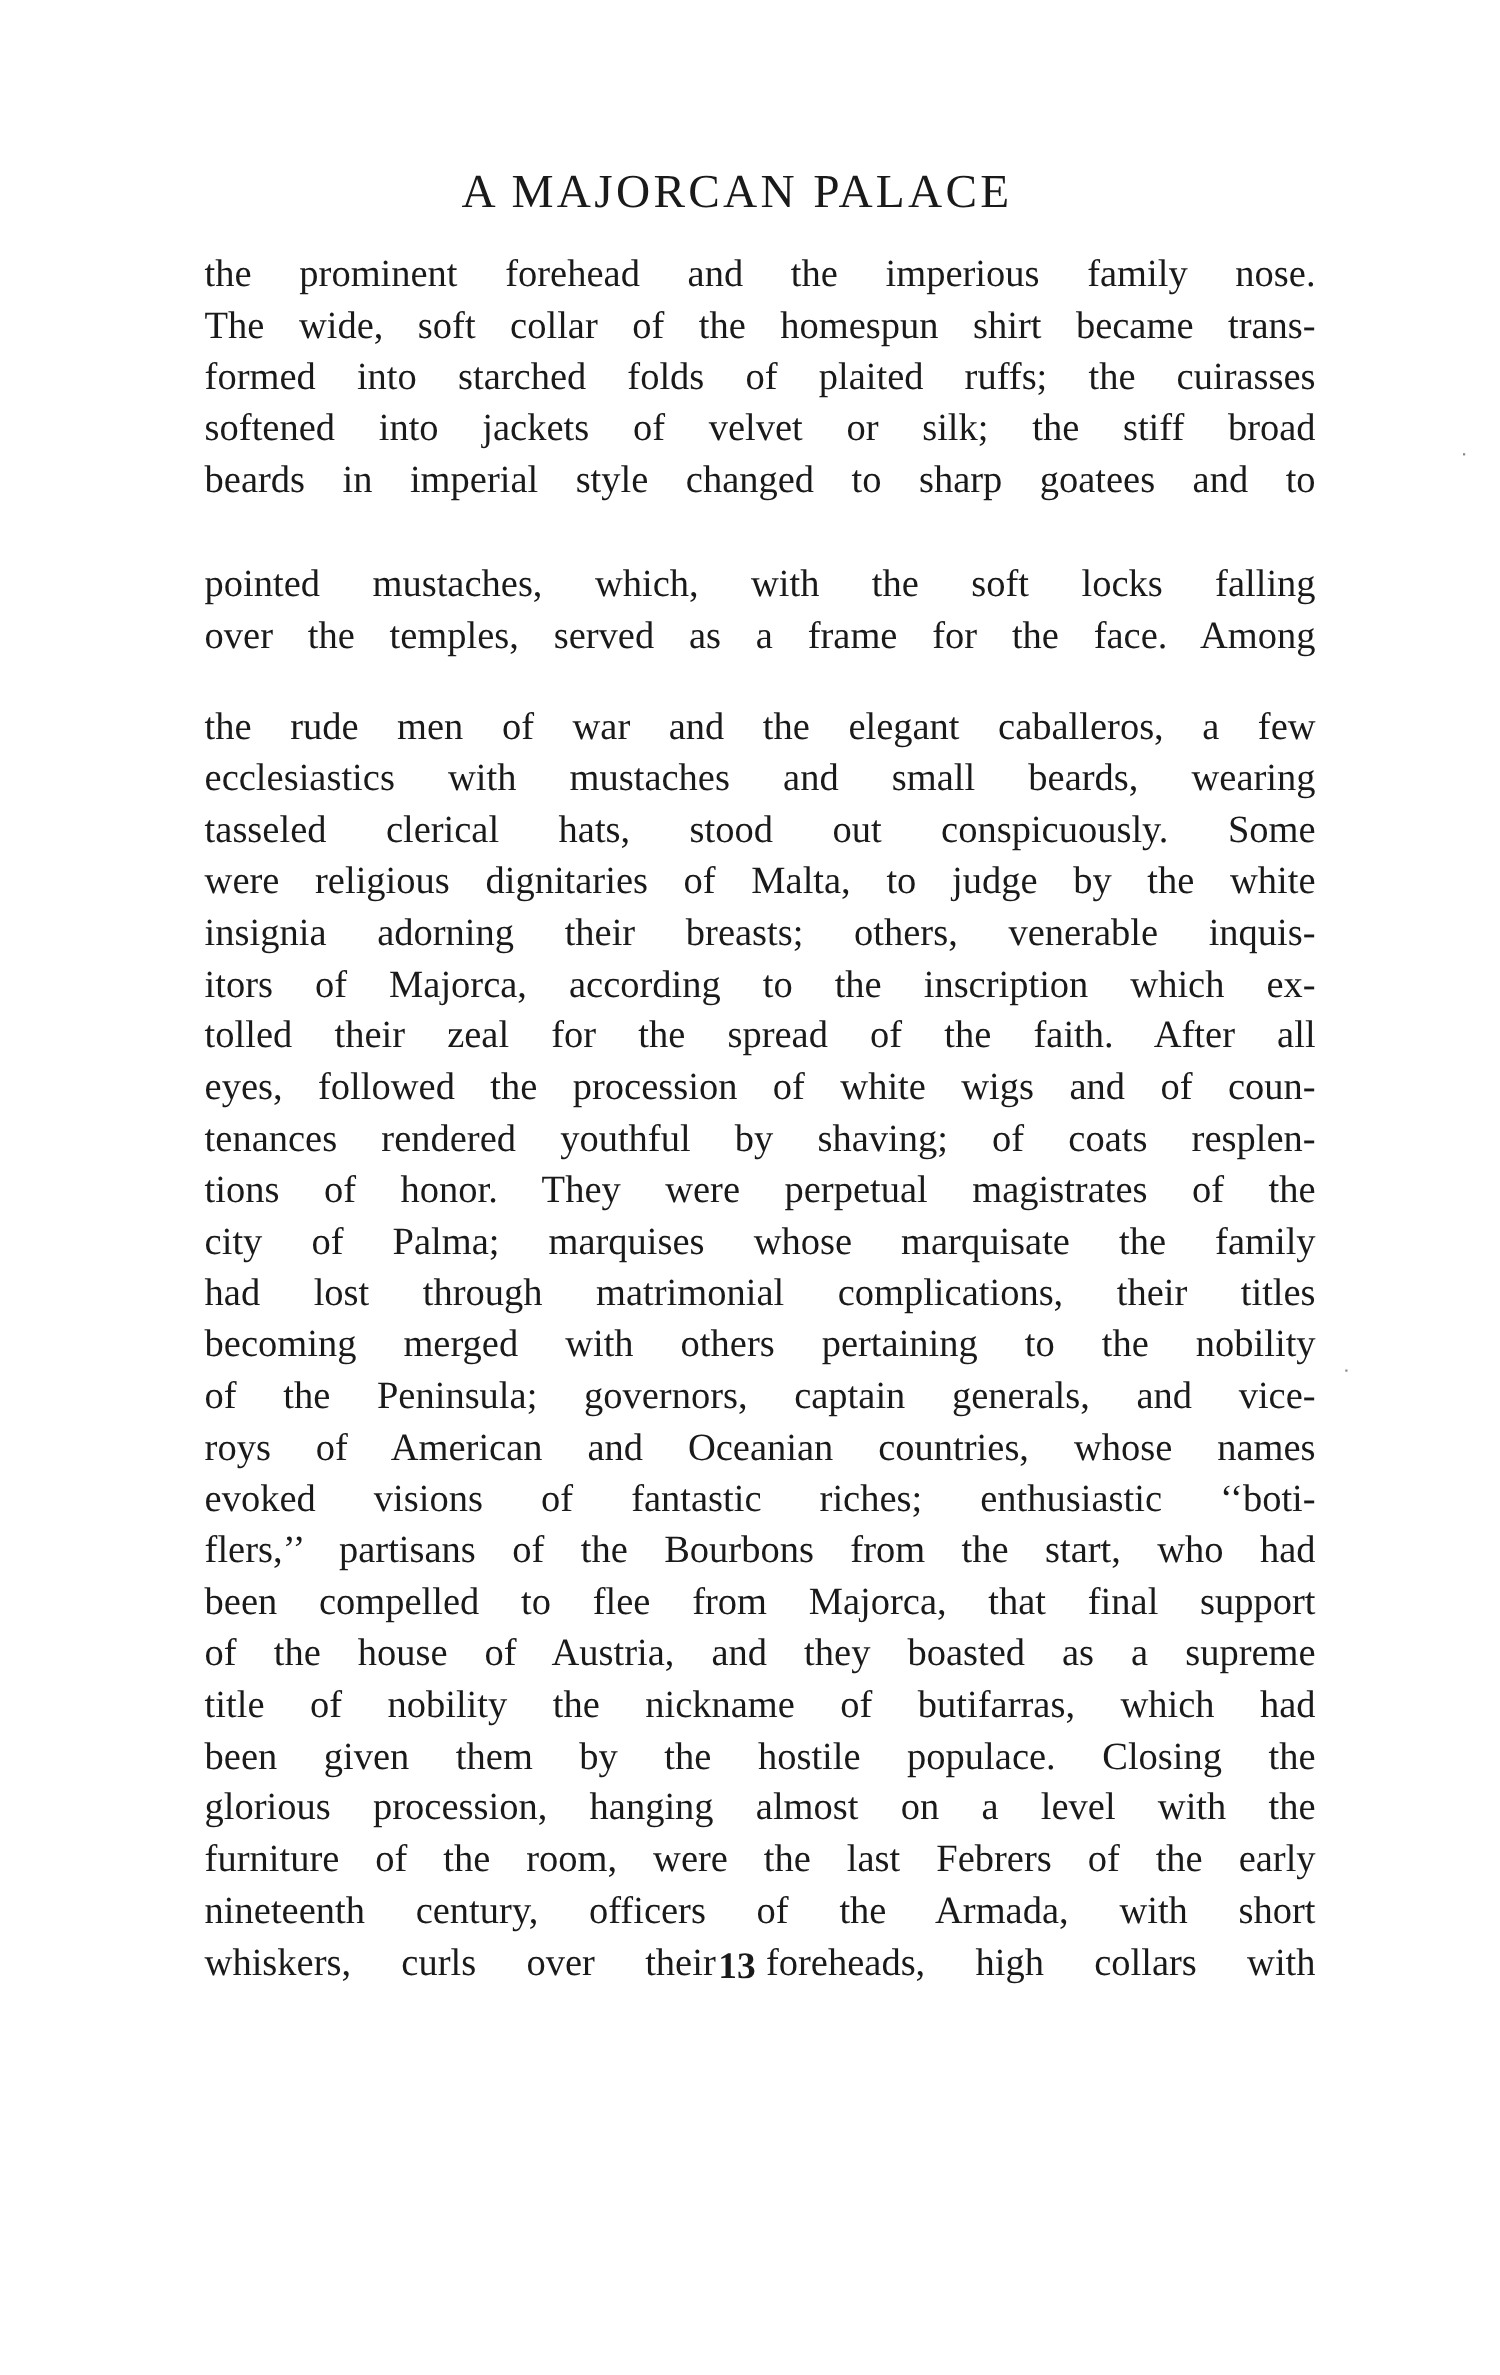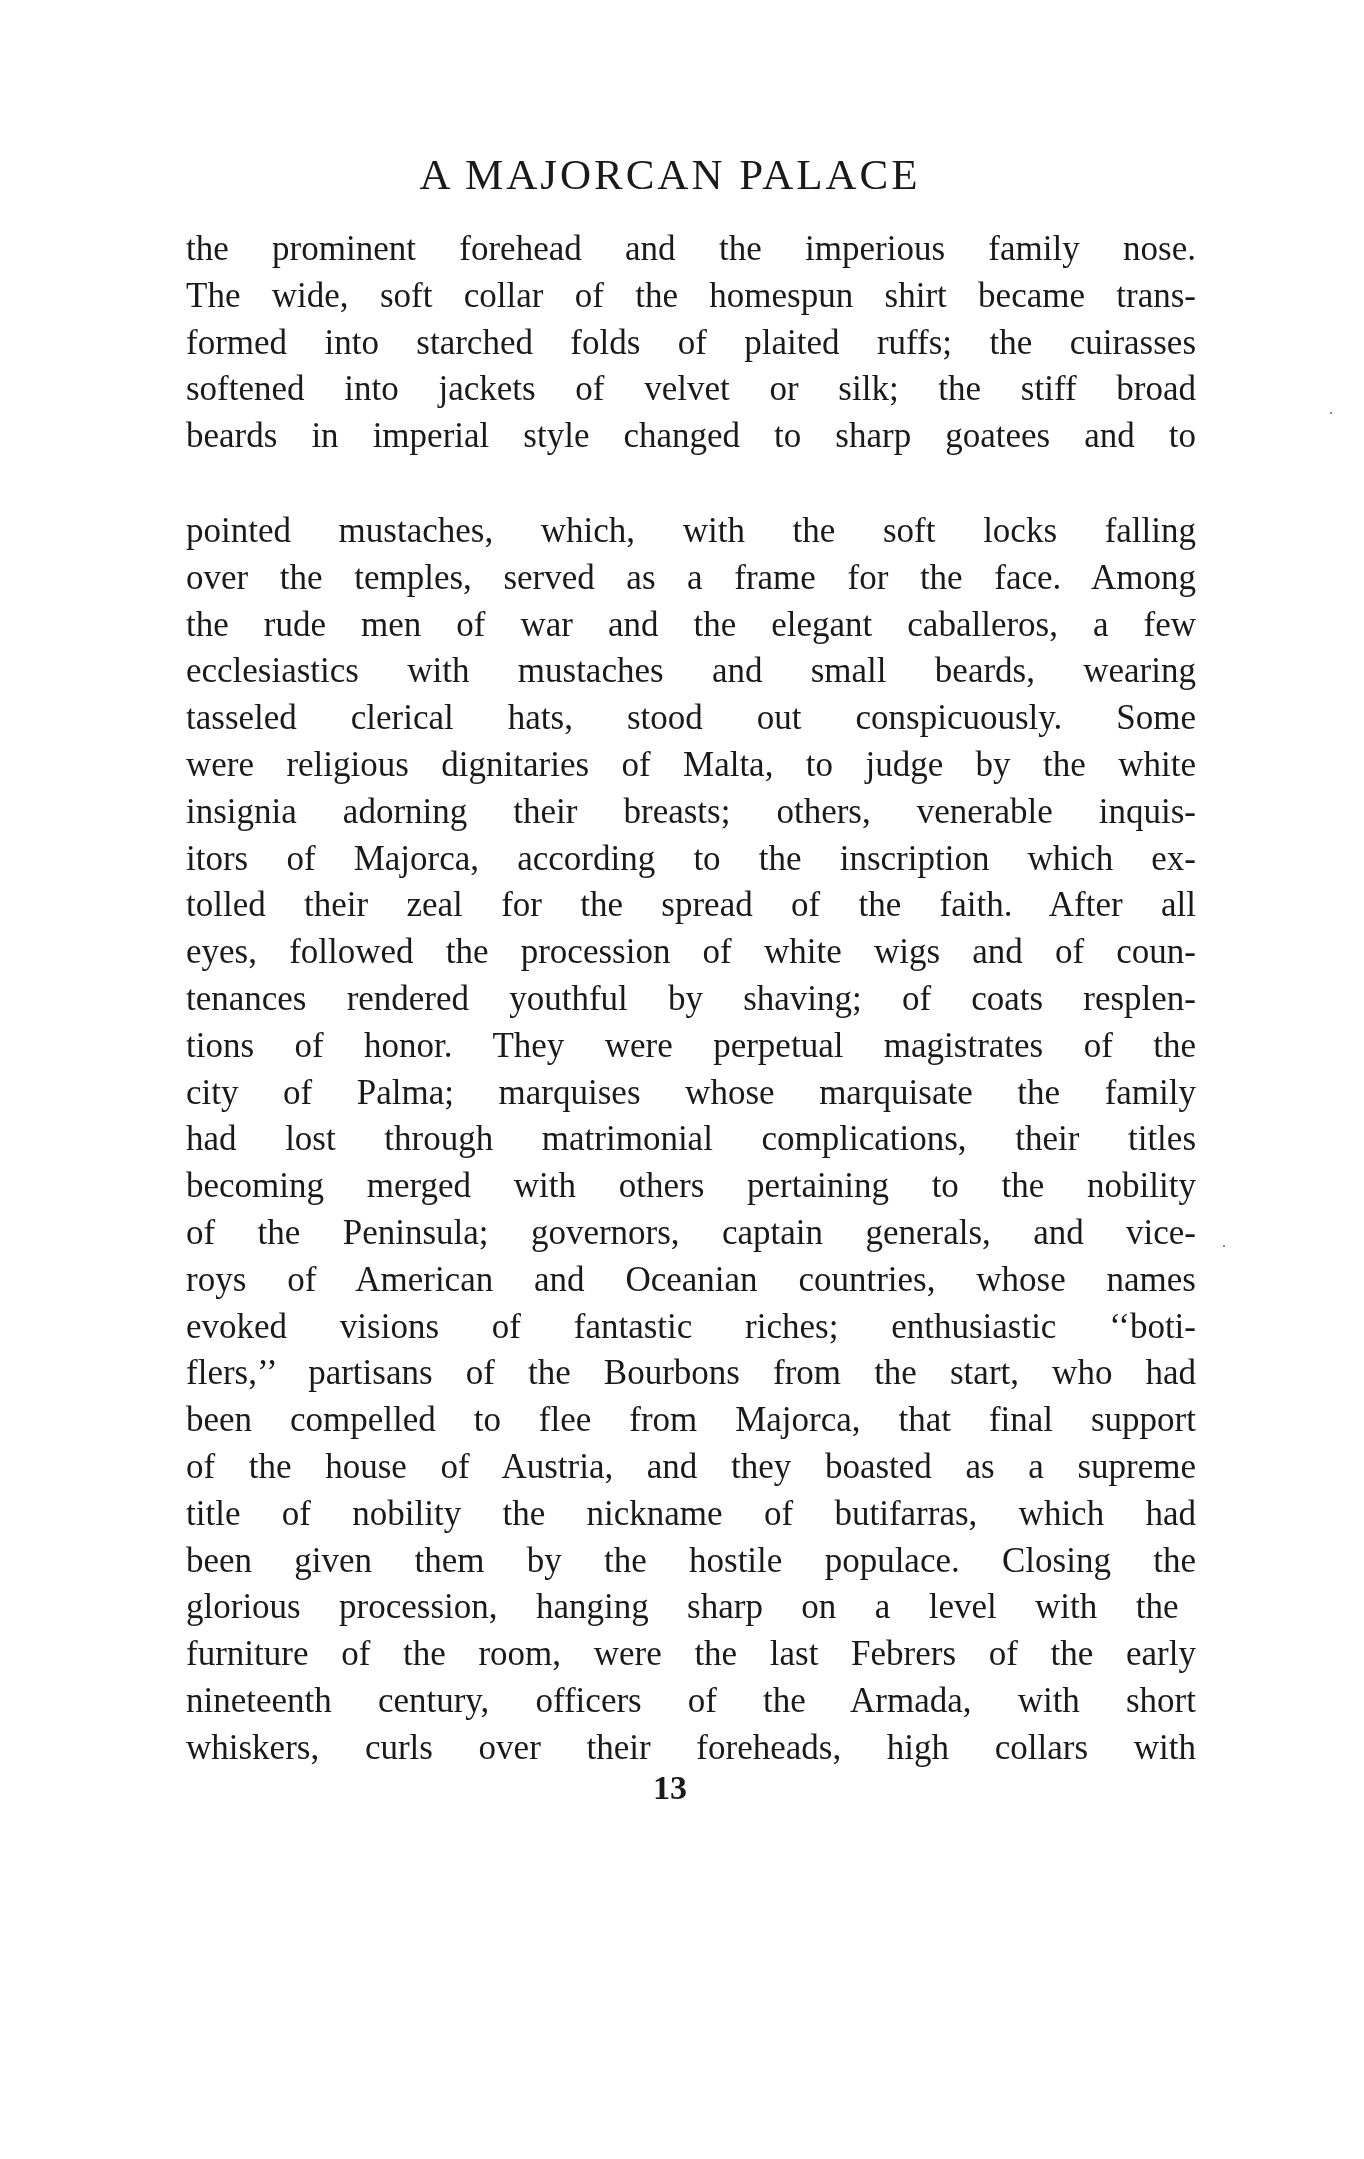--- a/index.html
+++ b/index.html
@@ -78,42 +78,42 @@
   <div class="running-head">A MAJORCAN PALACE</div>
 
   <div class="body-text" id="body-text">
       <span class="line measure" style="text-align: left; text-align-last: left; word-spacing: 34.59px;">the prominent forehead and the imperious family nose.</span>
       <span class="line measure" style="text-align: left; text-align-last: left; word-spacing: 22.59px;">The wide, soft collar of the homespun shirt became trans-</span>
       <span class="line measure" style="text-align: left; text-align-last: left; word-spacing: 28.65px;">formed into starched folds of plaited ruffs; the cuirasses</span>
       <span class="line measure" style="text-align: left; text-align-last: left; word-spacing: 30.97px;">softened into jackets of velvet or silk; the stiff broad</span>
       <span class="line measure" style="text-align: left; text-align-last: left; word-spacing: 25.29px;">beards in imperial style changed to sharp goatees and to</span>
       <span class="line measure" style="text-align: left; text-align-last: left; word-spacing: 38.89px; margin-top: 48px;">pointed mustaches, which, with the soft locks falling</span>
       <span class="line measure" style="text-align: left; text-align-last: left; word-spacing: 22.86px;">over the temples, served as a frame for the face. Among</span>
-      <span class="line measure" style="text-align: left; text-align-last: left; word-spacing: 26.27px;">the rude men of war and the elegant caballeros, a few</span>
+      <span class="line measure" style="text-align: left; text-align-last: left; word-spacing: 26.27px; margin-top: 36px;">the rude men of war and the elegant caballeros, a few</span>
       <span class="line measure" style="text-align: left; text-align-last: left; word-spacing: 39.55px;">ecclesiastics with mustaches and small beards, wearing</span>
       <span class="line measure" style="text-align: left; text-align-last: left; word-spacing: 45.26px;">tasseled clerical hats, stood out conspicuously. Some</span>
       <span class="line measure" style="text-align: left; text-align-last: left; word-spacing: 23.66px;">were religious dignitaries of Malta, to judge by the white</span>
       <span class="line measure" style="text-align: left; text-align-last: left; word-spacing: 37.28px;">insignia adorning their breasts; others, venerable inquis-</span>
       <span class="line measure" style="text-align: left; text-align-last: left; word-spacing: 29.42px;">itors of Majorca, according to the inscription which ex-</span>
       <span class="line measure" style="text-align: left; text-align-last: left; word-spacing: 29.57px;">tolled their zeal for the spread of the faith. After all</span>
       <span class="line measure" style="text-align: left; text-align-last: left; word-spacing: 23.45px;">eyes, followed the procession of white wigs and of coun-</span>
       <span class="line measure" style="text-align: left; text-align-last: left; word-spacing: 31.41px;">tenances rendered youthful by shaving; of coats resplen-</span>
       <span class="line measure" style="text-align: left; text-align-last: left; word-spacing: 31.69px;">tions of honor. They were perpetual magistrates of the</span>
       <span class="line measure" style="text-align: left; text-align-last: left; word-spacing: 35.84px;">city of Palma; marquises whose marquisate the family</span>
       <span class="line measure" style="text-align: left; text-align-last: left; word-spacing: 39.86px;">had lost through matrimonial complications, their titles</span>
       <span class="line measure" style="text-align: left; text-align-last: left; word-spacing: 33.98px;">becoming merged with others pertaining to the nobility</span>
       <span class="line measure" style="text-align: left; text-align-last: left; word-spacing: 33.63px;">of the Peninsula; governors, captain generals, and vice-</span>
       <span class="line measure" style="text-align: left; text-align-last: left; word-spacing: 32.1px;">roys of American and Oceanian countries, whose names</span>
       <span class="line measure" style="text-align: left; text-align-last: left; word-spacing: 44.03px;">evoked visions of fantastic riches; enthusiastic ‘‘boti-</span>
       <span class="line measure" style="text-align: left; text-align-last: left; word-spacing: 24.35px;">flers,’’ partisans of the Bourbons from the start, who had</span>
       <span class="line measure" style="text-align: left; text-align-last: left; word-spacing: 29.18px;">been compelled to flee from Majorca, that final support</span>
       <span class="line measure" style="text-align: left; text-align-last: left; word-spacing: 24.9px;">of the house of Austria, and they boasted as a supreme</span>
       <span class="line measure" style="text-align: left; text-align-last: left; word-spacing: 32.58px;">title of nobility the nickname of butifarras, which had</span>
       <span class="line measure" style="text-align: left; text-align-last: left; word-spacing: 33.54px;">been given them by the hostile populace. Closing the</span>
-      <span class="line measure" style="text-align: left; text-align-last: left; word-spacing: 29.65px;">glorious procession, hanging sharp on a level with the</span>
+      <span class="line measure" style="text-align: left; text-align-last: left; word-spacing: 29.65px;">glorious procession, hanging almost on a level with the</span>
       <span class="line measure" style="text-align: left; text-align-last: left; word-spacing: 23.93px;">furniture of the room, were the last Febrers of the early</span>
       <span class="line measure" style="text-align: left; text-align-last: left; word-spacing: 37.37px;">nineteenth century, officers of the Armada, with short</span>
       <span class="line measure" style="text-align: left; text-align-last: left; word-spacing: 36.95px;">whiskers, curls over their foreheads, high collars with</span>
     </div>
 
   <div class="folio">13</div>
 
   <span class="speck" style="left:1330px; top:412px;"></span>
   <span class="speck" style="left:1223px; top:1245px;"></span>
 </div>

